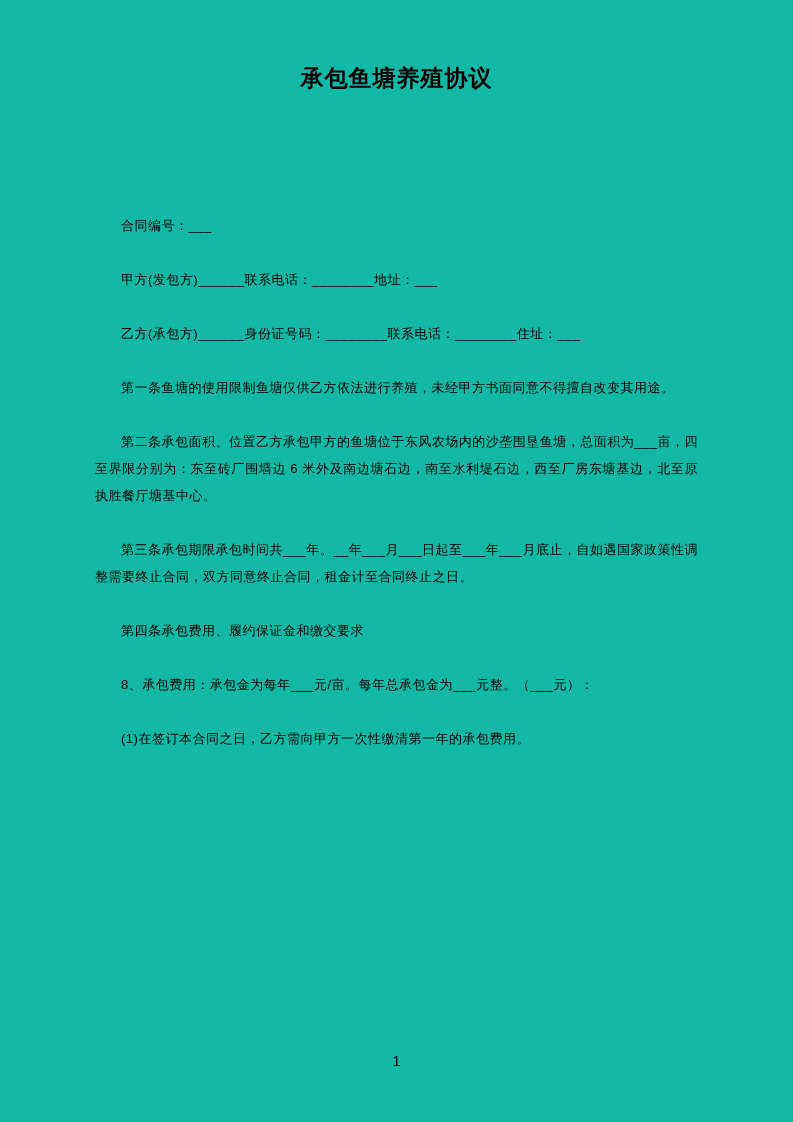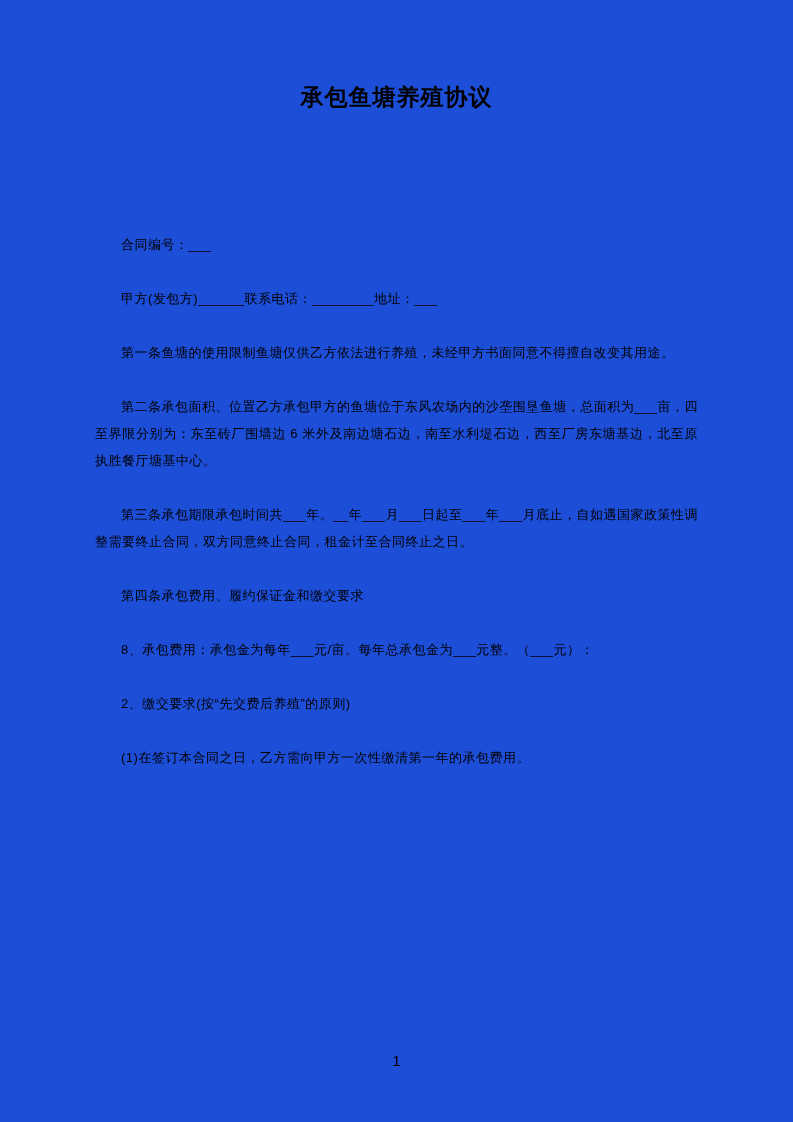--- a/index.html
+++ b/index.html
@@ -5,23 +5,23 @@
   html, body {
     margin: 0;
     padding: 0;
     background: #ffffff;
   }
   .page {
     position: relative;
     width: 793px;
     height: 1122px;
     margin: 0 auto;
-    background: #1d4ed8;
+    background: #14b8a6;
     box-sizing: border-box;
-    padding: 81px 95px 0 95px;
+    padding: 62px 95px 0 95px;
     font-family: "Liberation Sans", "DejaVu Sans", sans-serif;
     color: #000000;
     overflow: hidden;
   }
   .doc-title {
     font-size: 23px;
     line-height: 32px;
     font-weight: bold;
     text-align: center;
     letter-spacing: 1px;
@@ -51,31 +51,31 @@
 <body>
 
 <div class="page">
 
   <h1 class="doc-title">承包鱼塘养殖协议</h1>
 
   <p class="para">合同编号：___</p>
 
   <p class="para">甲方(发包方)______联系电话：________地址：___</p>
 
+  <p class="para">乙方(承包方)______身份证号码：________联系电话：________住址：___</p>
 
 
   <p class="para">第一条鱼塘的使用限制鱼塘仅供乙方依法进行养殖，未经甲方书面同意不得擅自改变其用途。</p>
 
   <p class="para">第二条承包面积、位置乙方承包甲方的鱼塘位于东风农场内的沙垄围垦鱼塘，总面积为___亩，四至界限分别为：东至砖厂围墙边 6 米外及南边塘石边，南至水利堤石边，西至厂房东塘基边，北至原执胜餐厅塘基中心。</p>
 
   <p class="para">第三条承包期限承包时间共___年。__年___月___日起至___年___月底止，自如遇国家政策性调整需要终止合同，双方同意终止合同，租金计至合同终止之日。</p>
 
   <p class="para">第四条承包费用、履约保证金和缴交要求</p>
 
   <p class="para">8、承包费用：承包金为每年___元/亩。每年总承包金为___元整。（___元）：</p>
 
-  <p class="para">2、缴交要求(按“先交费后养殖”的原则)</p>
 
   <p class="para">(1)在签订本合同之日，乙方需向甲方一次性缴清第一年的承包费用。</p>
 
   <div class="page-number">1</div>
 
 </div>
 
 </body></html>

